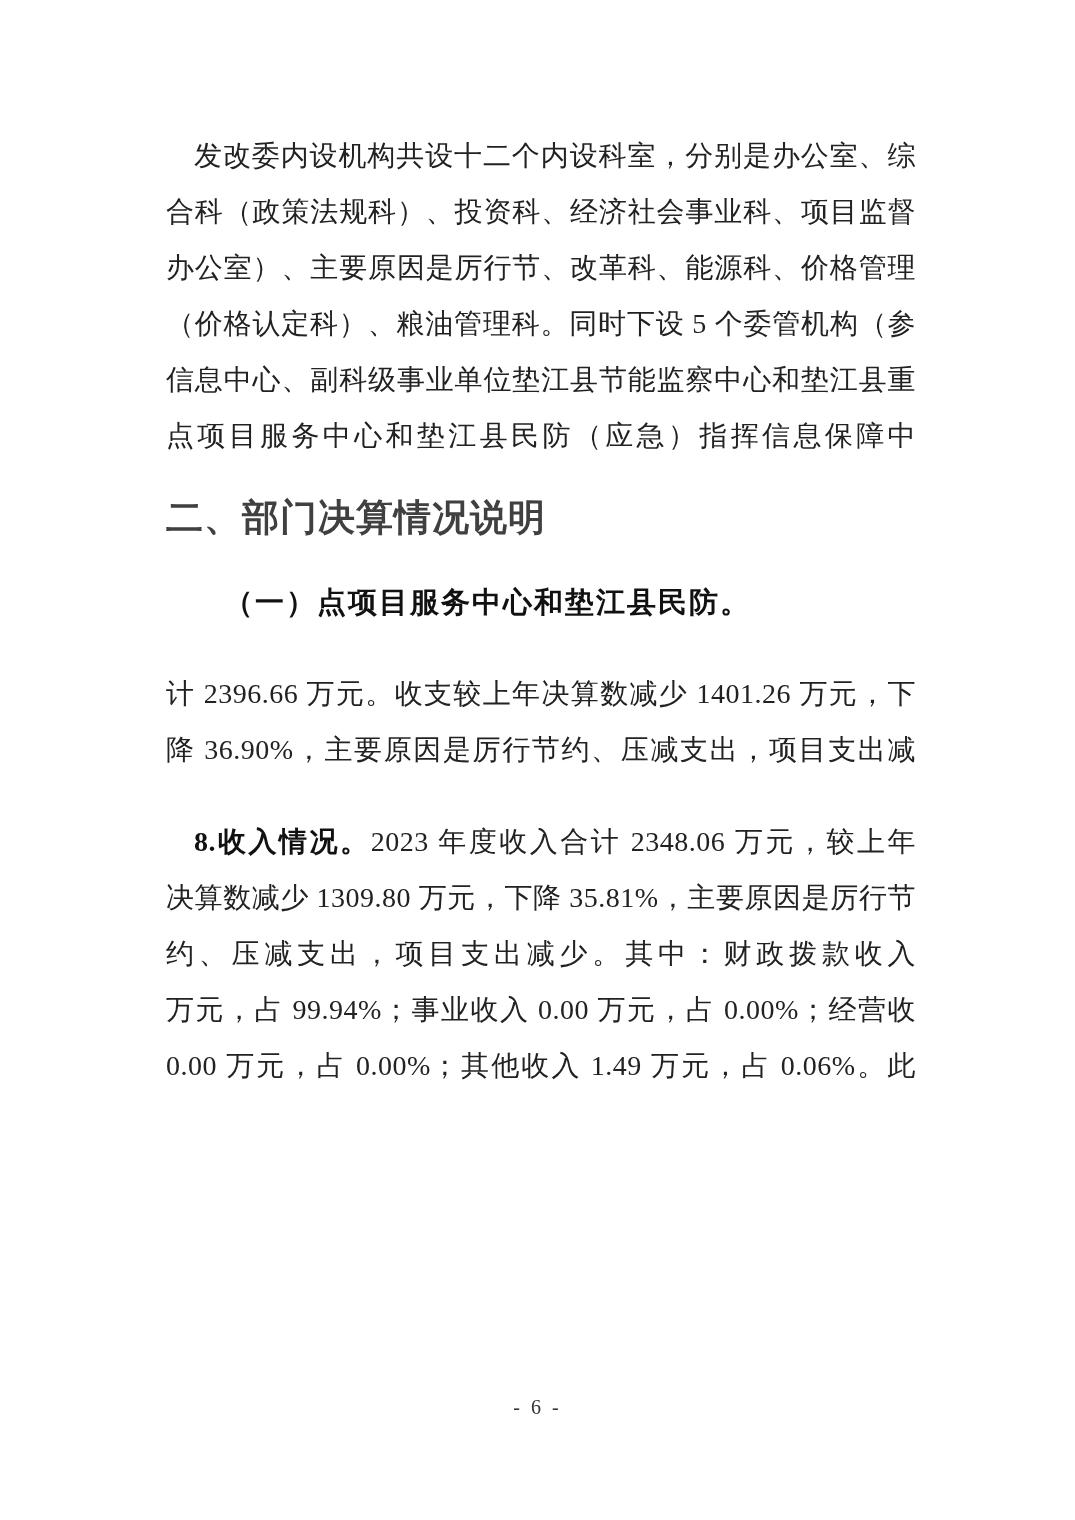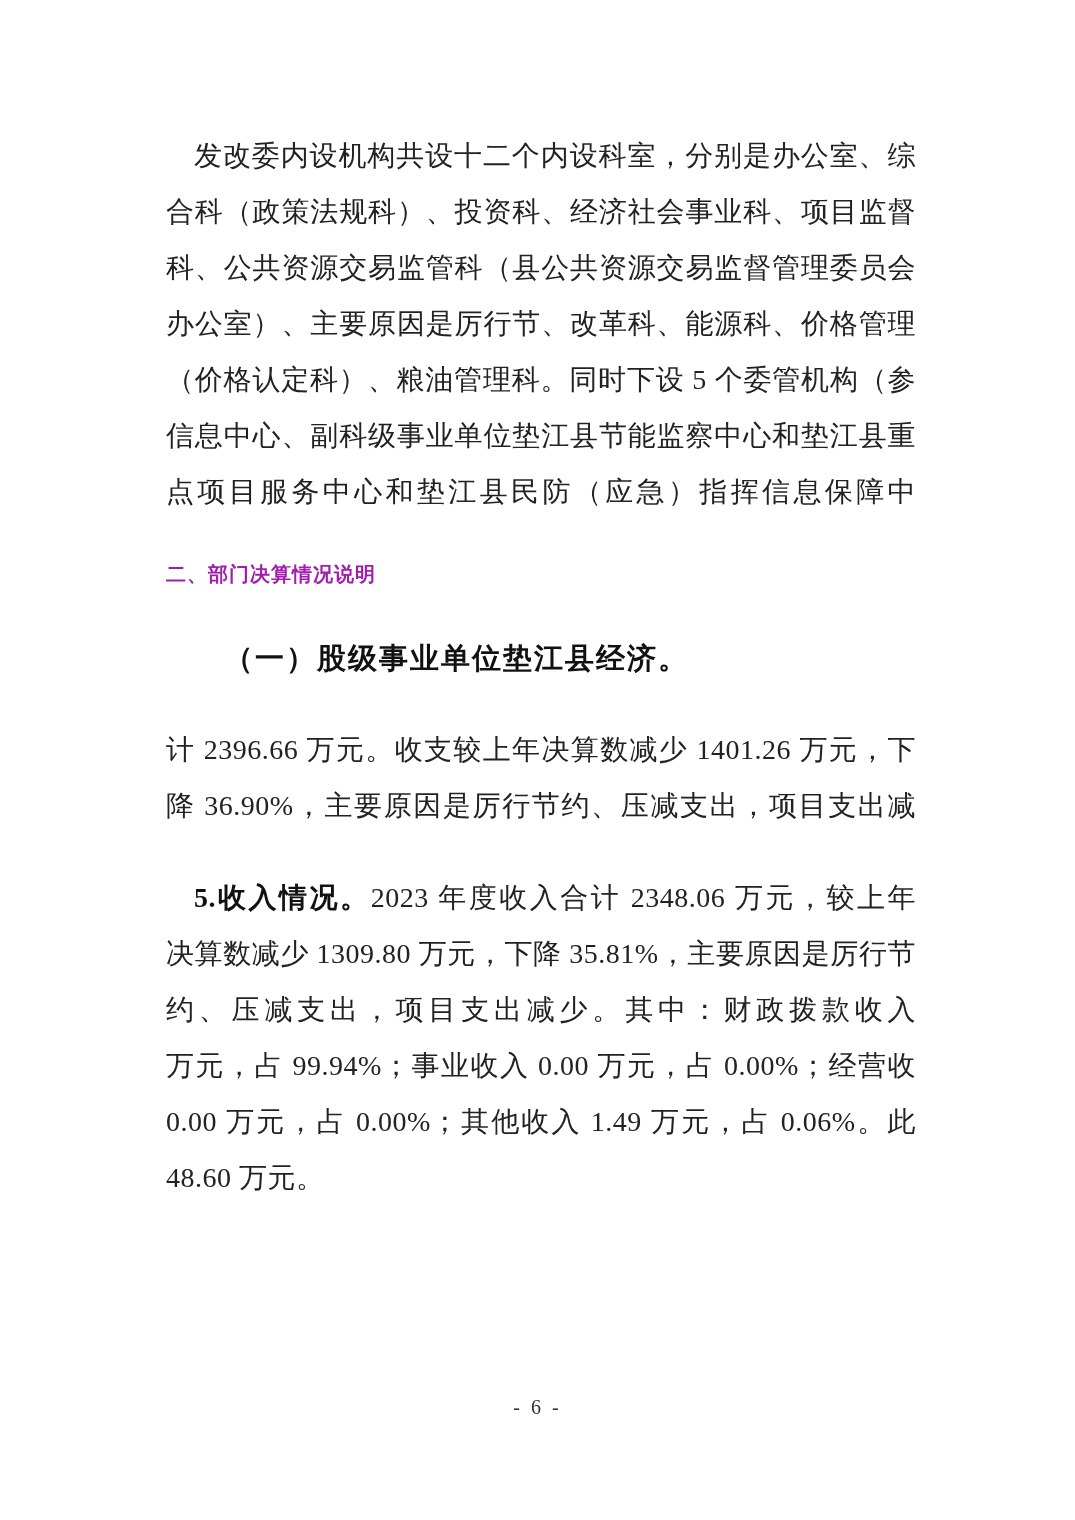--- a/index.html
+++ b/index.html
@@ -33,23 +33,23 @@
     text-align-last: justify;
     letter-spacing: 0.5px;
   }
   .line.first { text-indent: 28px; }
   .line.last { text-align-last: left; }
   .lead { font-weight: 700; color: #111111; }
   .section-heading {
     margin: 26px 0 0 0;
     font-family: "Liberation Sans", "DejaVu Sans", sans-serif;
     font-weight: 700;
-    font-size: 20px;
+    font-size: 37px;
     line-height: 56px;
-    color: #a21caf;
+    color: #404040;
     letter-spacing: 1px;
   }
   .subsection-heading {
     margin: 28px 0 0 0;
     font-weight: 700;
     font-size: 29px;
     line-height: 56px;
     text-indent: 58px;
     color: #111111;
     letter-spacing: 2px;
@@ -68,37 +68,35 @@
   }
 </style>
 </head>
 <body>
 
 <div class="page">
   <div class="content">
     <div class="para">
         <div class="line first">发改委内设机构共设十二个内设科室，分别是办公室、综</div>
         <div class="line">合科（政策法规科）、投资科、经济社会事业科、项目监督</div>
-        <div class="line">科、公共资源交易监管科（县公共资源交易监督管理委员会</div>
         <div class="line">办公室）、主要原因是厉行节、改革科、能源科、价格管理科</div>
         <div class="line">（价格认定科）、粮油管理科。同时下设 5 个委管机构（参</div>
         <div class="line">信息中心、副科级事业单位垫江县节能监察中心和垫江县重</div>
         <div class="line">点项目服务中心和垫江县民防（应急）指挥信息保障中心）。</div>
       </div>
     <h2 class="section-heading">二、部门决算情况说明</h2>
-    <h3 class="subsection-heading">（一）股级事业单位垫江县经济。</h3>
+    <h3 class="subsection-heading">（一）点项目服务中心和垫江县民防。</h3>
     <div class="para body-para">
         <div class="line">计 2396.66 万元。收支较上年决算数减少 1401.26 万元，下</div>
         <div class="line last">降 36.90%，主要原因是厉行节约、压减支出，项目支出减少。</div>
       </div>
     <div class="para body-para">
-        <div class="line first"><b class="lead">5.收入情况。</b>2023 年度收入合计 2348.06 万元，较上年</div>
+        <div class="line first"><b class="lead">8.收入情况。</b>2023 年度收入合计 2348.06 万元，较上年</div>
         <div class="line">决算数减少 1309.80 万元，下降 35.81%，主要原因是厉行节</div>
         <div class="line">约、压减支出，项目支出减少。其中：财政拨款收入 2346.58</div>
         <div class="line">万元，占 99.94%；事业收入 0.00 万元，占 0.00%；经营收入</div>
         <div class="line">0.00 万元，占 0.00%；其他收入 1.49 万元，占 0.06%。此外，</div>
-        <div class="line last">48.60 万元。</div>
       </div>
   </div>
   <div class="footer">
     <span class="page-number">- 6 -</span>
   </div>
 </div>
 
 </body></html>

